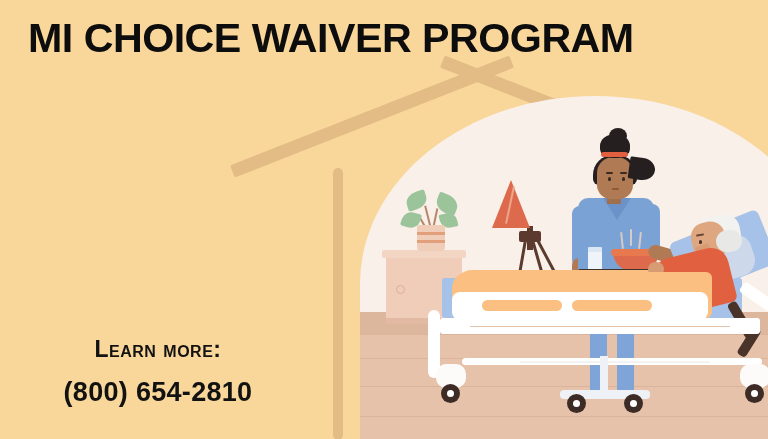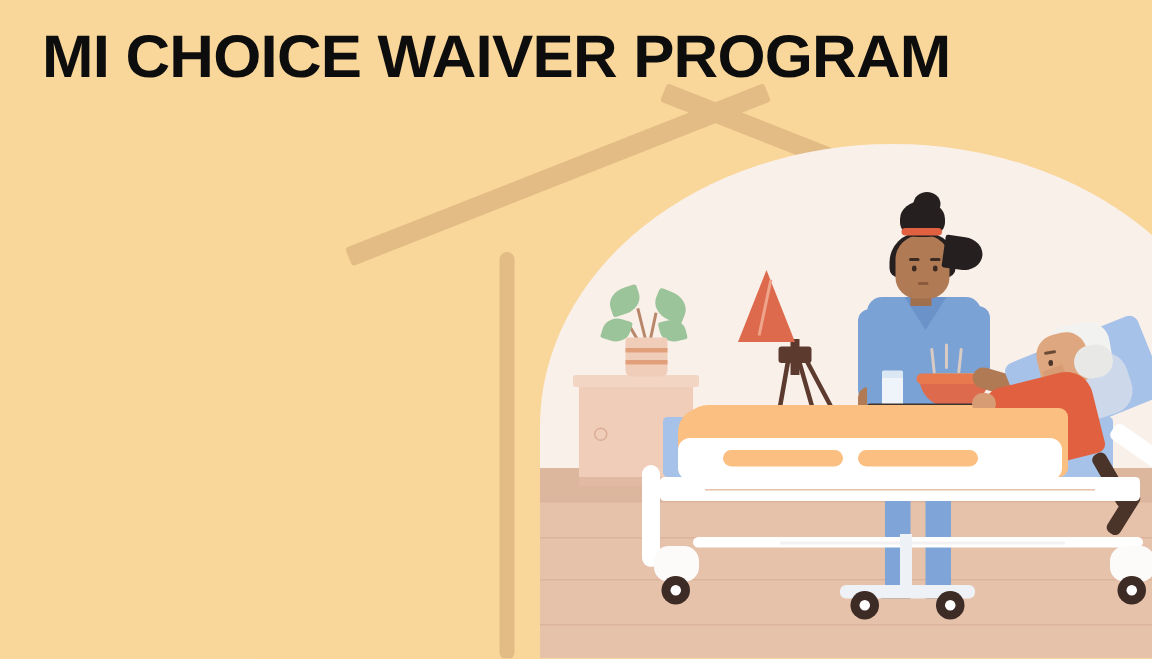--- a/index.html
+++ b/index.html
@@ -407,14 +407,16 @@
       <div class="wheel-in"></div>
     </div>
   <div class="wheel" style="left:567px;top:394px">
       <div class="wheel-in"></div>
     </div>
   <div class="wheel" style="left:624px;top:394px">
       <div class="wheel-in"></div>
     </div>
 
   <div id="title">MI CHOICE WAIVER PROGRAM</div>
+  <div id="learn-more">Learn more:</div>
+  <div id="phone">(800) 654-2810</div>
 
 </div>
 
 </body></html>

